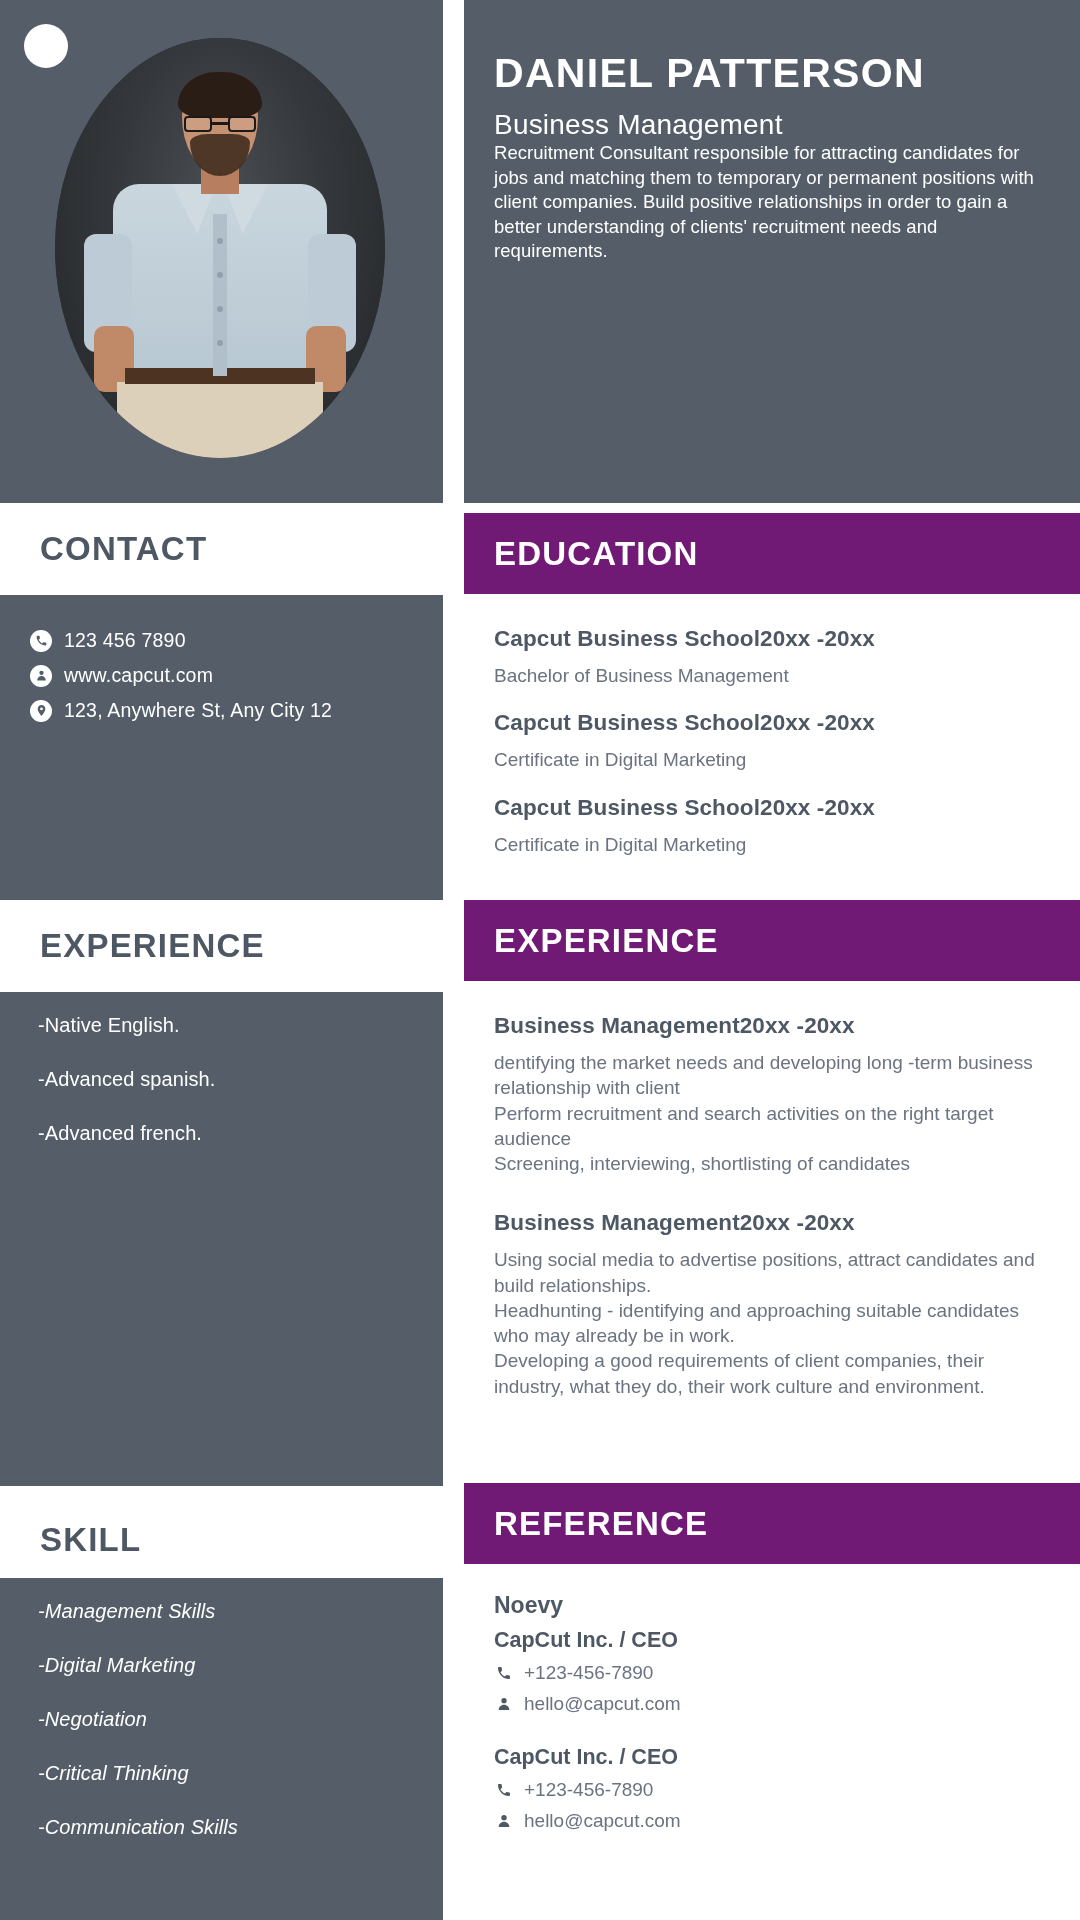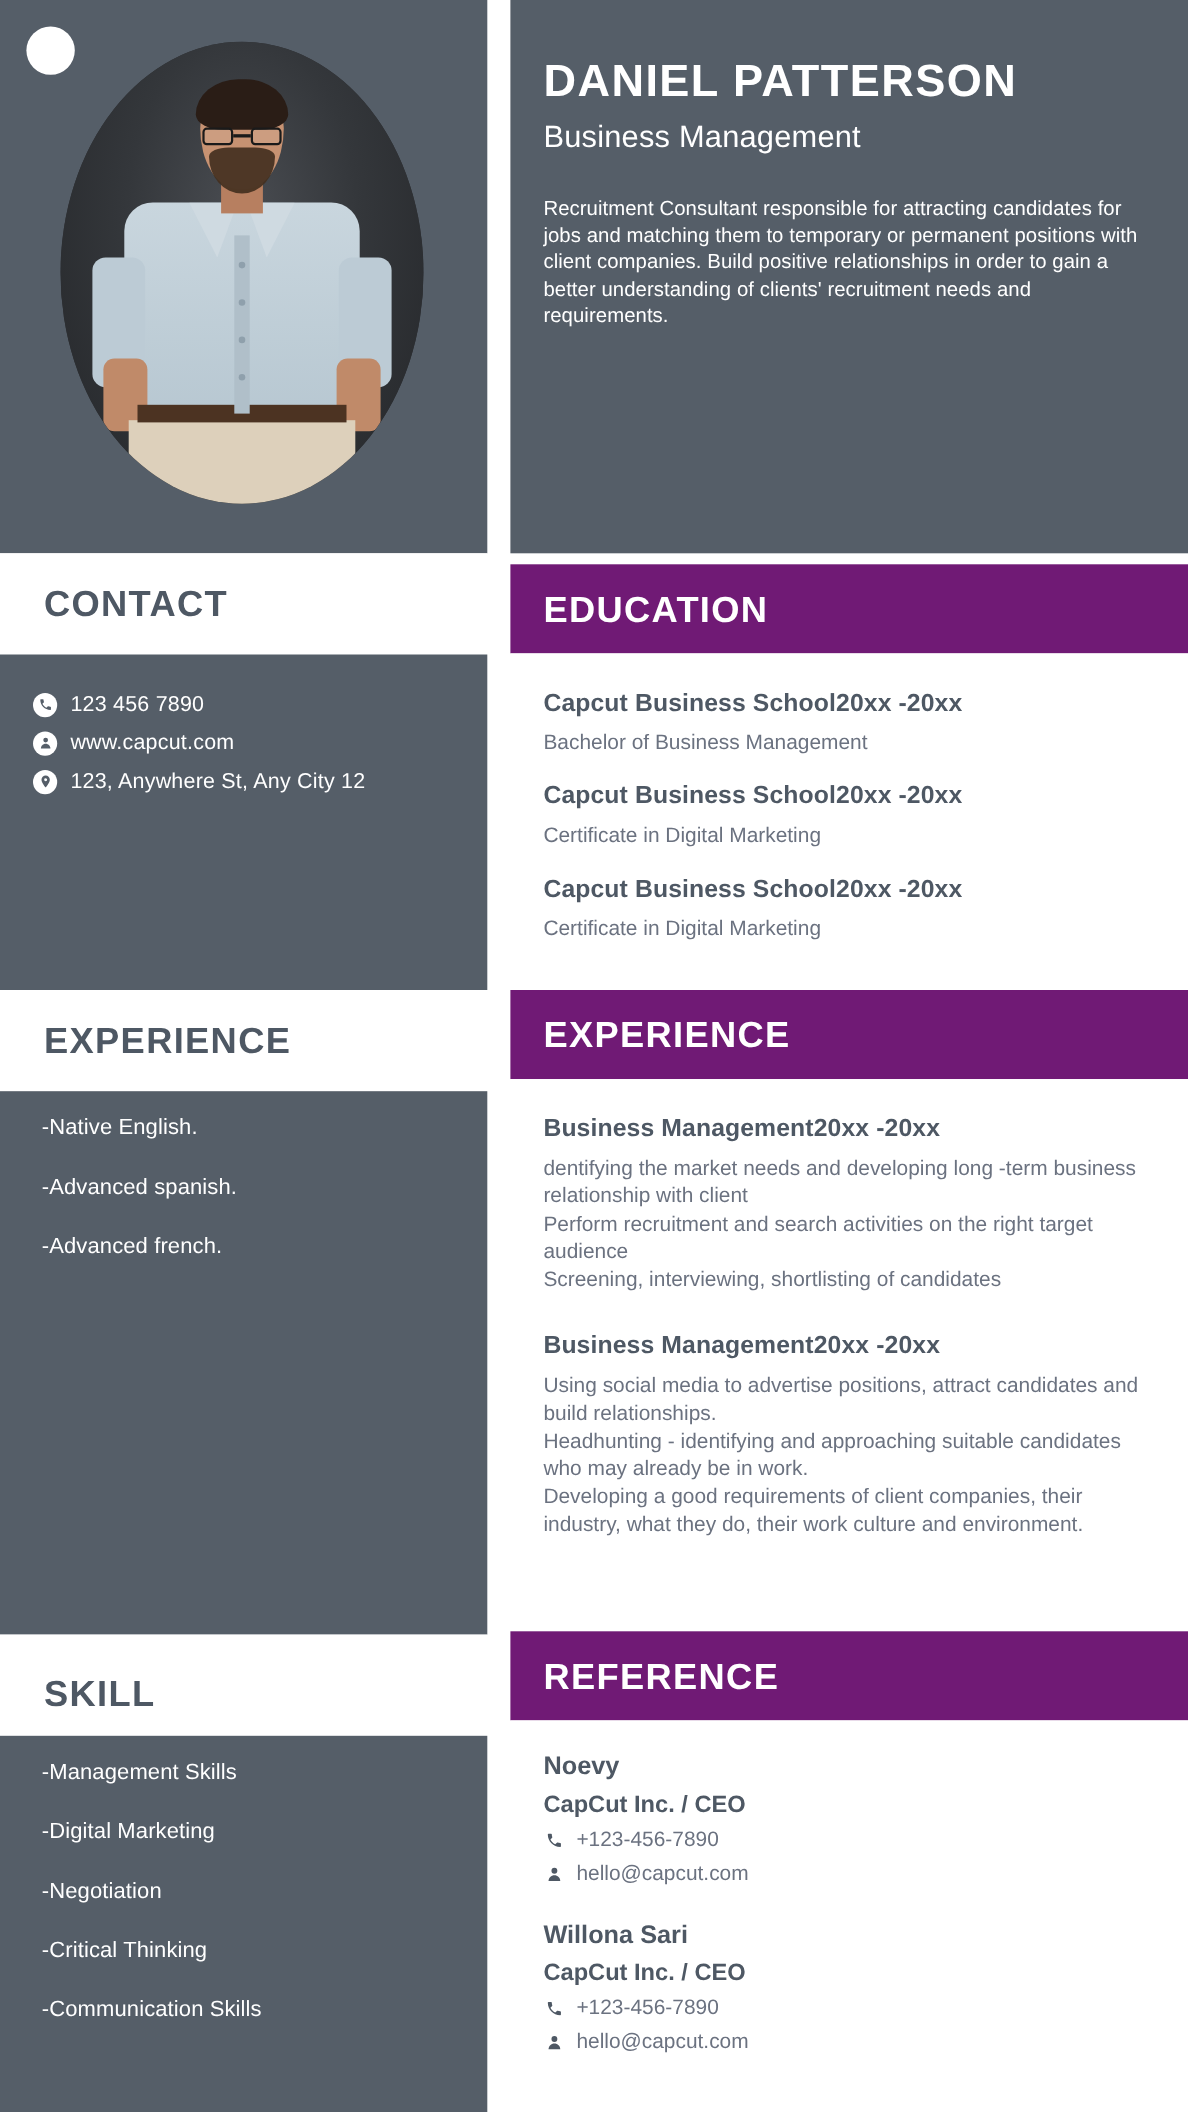--- a/index.html
+++ b/index.html
@@ -256,20 +256,21 @@
     left: 0; top: 1486px;
     width: 443px; height: 108px;
     padding-left: 40px;
   }
   .skill-body {
     position: absolute;
     left: 0; top: 1578px;
     width: 443px; height: 342px;
     background: #555e68;
     padding: 22px 38px 0 38px;
+    font-style: italic;
   }
   .skill-body p {
     color: #ffffff;
     font-size: 20px;
     margin-bottom: 31px;
     letter-spacing: .1px;
   }
 
   
   .header-panel {
@@ -290,21 +291,20 @@
     color: #ffffff;
     font-size: 28px;
     font-weight: 400;
     margin-top: 14px;
     letter-spacing: .2px;
   }
   .header-panel .summary {
     color: #ffffff;
     font-size: 18.5px;
     line-height: 1.33;
-    margin-top: 36px;
     letter-spacing: .05px;
   }
 
   
   .edu-title {
     position: absolute;
     left: 464px; top: 513px;
     width: 616px; height: 81px;
     padding-left: 30px;
   }
@@ -573,21 +573,20 @@
           <svg width="16" height="16" viewBox="0 0 24 24" fill="#4e5864">
             <circle cx="12" cy="7" r="4"></circle>
             <path d="M4 21c0-4.4 3.6-8 8-8s8 3.6 8 8z"></path>
           </svg>
         </span>
         <span class="rtxt">hello@capcut.com</span>
       </div>
     </div>
 
     <div class="ref-entry">
-      <div class="rname">Willona Sari</div>
       <div class="rrole">CapCut Inc. / CEO</div>
       <div class="ref-line">
         <span class="ri">
           <svg width="16" height="16" viewBox="0 0 24 24" fill="#4e5864">
             <path d="M6.6 10.8c1.4 2.8 3.8 5.2 6.6 6.6l2.2-2.2c.3-.3.7-.4 1-.2 1.1.4 2.3.6 3.5.6.6 0 1 .4 1 1V20c0 .6-.4 1-1 1C10.6 21 3 13.4 3 4c0-.6.4-1 1-1h3.5c.6 0 1 .4 1 1 0 1.2.2 2.4.6 3.5.1.4 0 .8-.2 1.1l-2.3 2.2z"></path>
           </svg>
         </span>
         <span class="rtxt">+123-456-7890</span>
       </div>
       <div class="ref-line">

